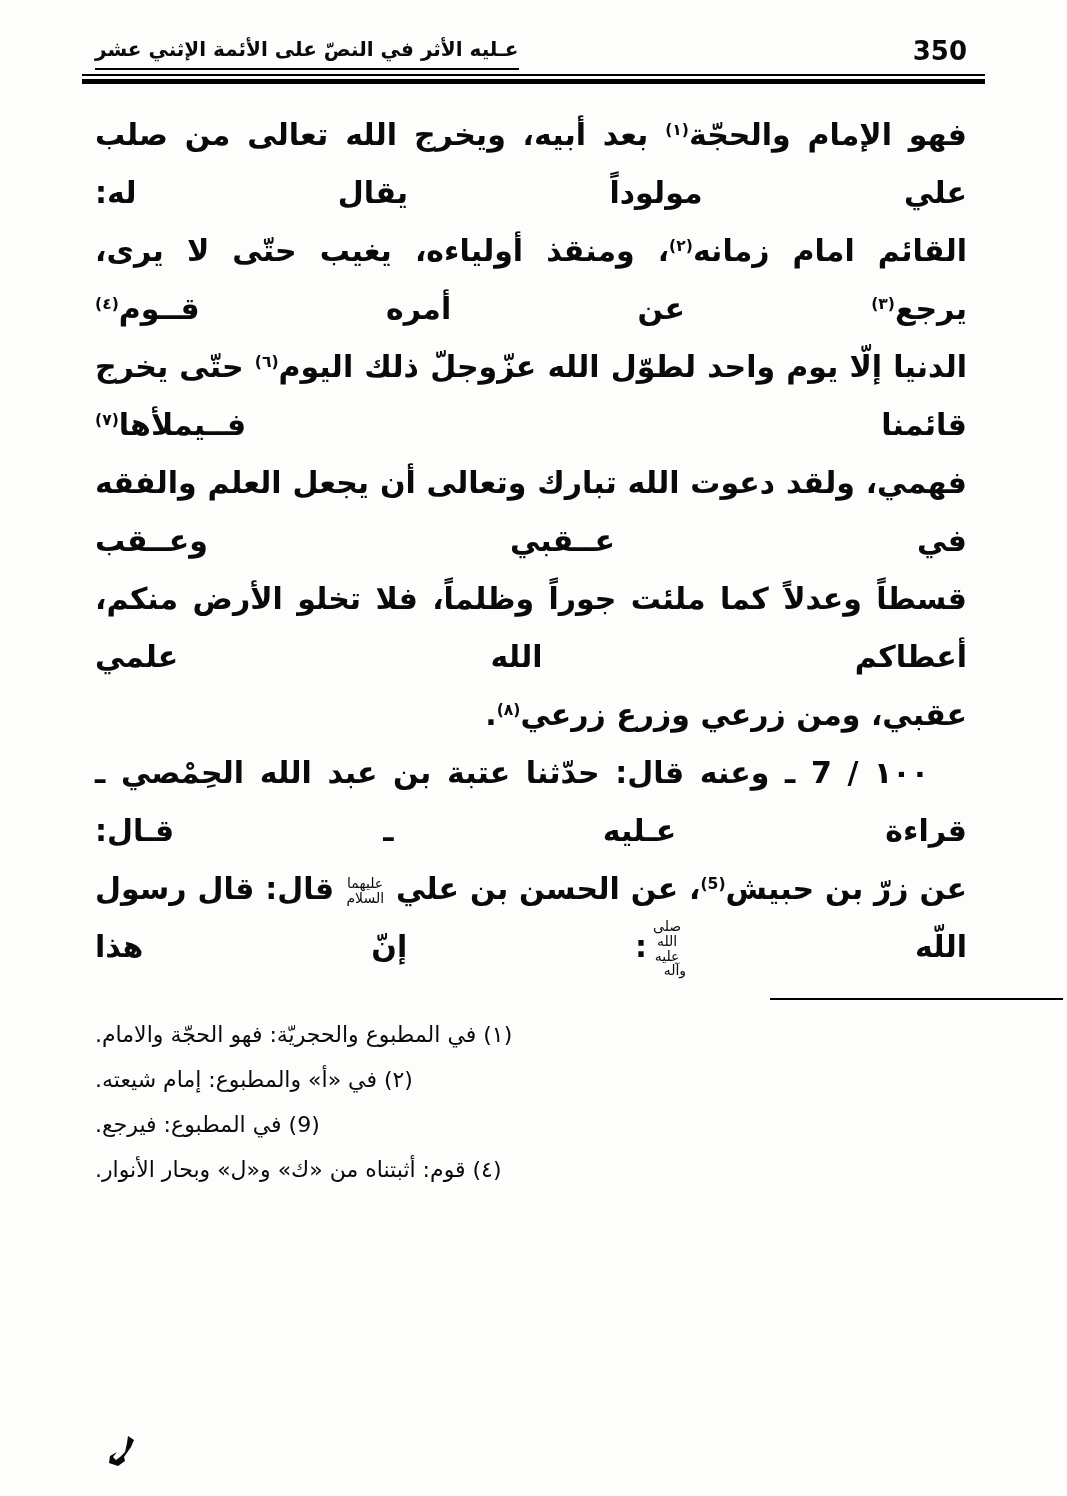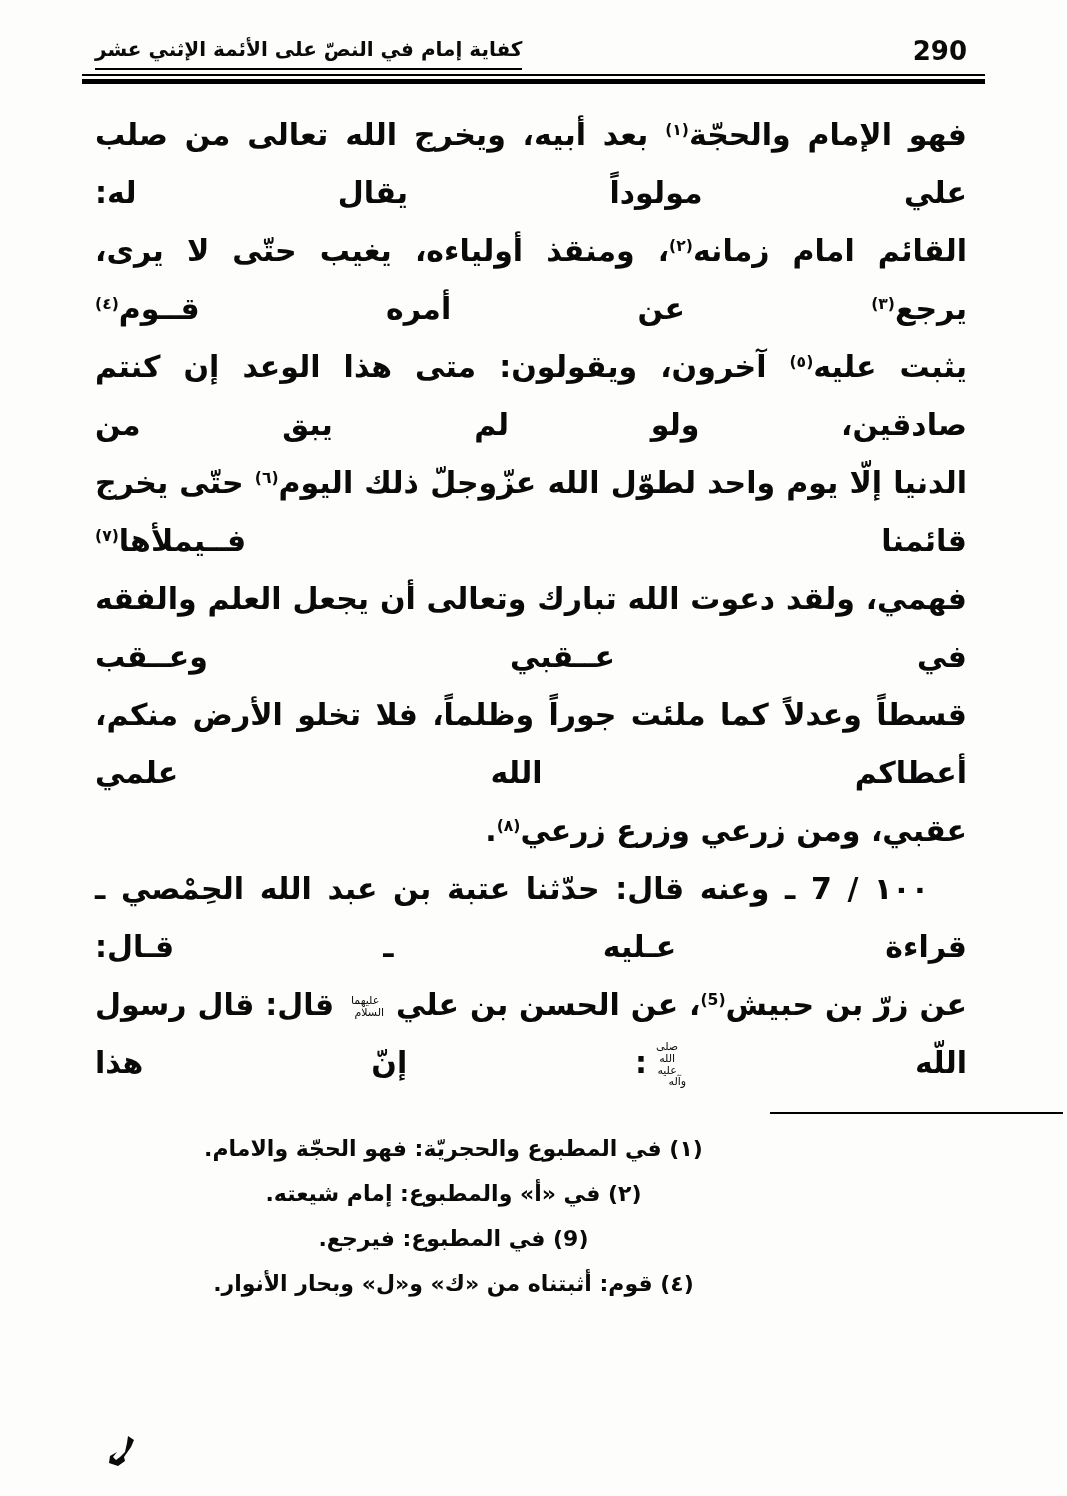--- a/index.html
+++ b/index.html
@@ -60,21 +60,21 @@
 
   sup.fnref{
     font-size:0.52em;
     font-weight:700;
     vertical-align:10px;
     line-height:0;
   }
   .callig{
     display:inline-block;
     direction:rtl;
-    font-size:11px;
+    font-size:14px;
     font-weight:400;
     line-height:1.05;
     max-width:38px;
     text-align:center;
     vertical-align:middle;
     margin:0 1px;
     white-space:normal;
   }
 
   
@@ -82,49 +82,48 @@
     width:293px;
     margin:20px 4px 12px auto;
     border-top:2.5px solid #000;
   }
   .footnotes{
     margin:0 100px 0 95px;
     font-size:22px;
     font-weight:400;
     line-height:45px;
   }
-  .fn-line{ text-align:center;font-weight:bold; }
+  .fn-line{ text-align:left; }
   .fn-short{ margin-right:155px; }
 
   
   .catchword{
     position:absolute;
     left:98px;bottom:60px;
     width:46px;height:42px;
   }
 </style>
 </head>
 <body>
 
 <div class="page">
 
   <div class="header">
-    <div class="book-title">كفاية إمام في النصّ على الأئمة الإثني عشر</div>
-    <div class="page-number">290</div>
+    <div class="book-title">عـليه الأثر في النصّ على الأئمة الإثني عشر</div>
+    <div class="page-number">350</div>
   </div>
 
   <div class="rule">
     <div class="rule-thin"></div>
     <div class="rule-thick"></div>
   </div>
 
   <div class="body-text">
     <div class="ar-line">فهو الإمام والحجّة<sup class="fnref">(١)</sup> بعد أبيه، ويخرج الله تعالى من صلب علي مولوداً يقال له:</div>
     <div class="ar-line">القائم امام زمانه<sup class="fnref">(٢)</sup>، ومنقذ أولياءه، يغيب حتّى لا يرى، يرجع<sup class="fnref">(٣)</sup> عن أمره قــوم<sup class="fnref">(٤)</sup></div>
-    <div class="ar-line">يثبت عليه<sup class="fnref">(٥)</sup> آخرون، ويقولون: متى هذا الوعد إن كنتم صادقين، ولو لم يبق من</div>
     <div class="ar-line">الدنيا إلّا يوم واحد لطوّل الله عزّوجلّ ذلك اليوم<sup class="fnref">(٦)</sup> حتّى يخرج قائمنا فــيملأها<sup class="fnref">(٧)</sup></div>
     <div class="ar-line">فهمي، ولقد دعوت الله تبارك وتعالى أن يجعل العلم والفقه في عــقبي وعــقب</div>
     <div class="ar-line">قسطاً وعدلاً كما ملئت جوراً وظلماً، فلا تخلو الأرض منكم، أعطاكم الله علمي</div>
     <div class="ar-line last">عقبي، ومن زرعي وزرع زرعي<sup class="fnref">(٨)</sup>.</div>
     <div class="ar-line indent">١٠٠ / 7 ـ وعنه قال: حدّثنا عتبة بن عبد الله الحِمْصي ـ قراءة عـليه ـ قـال:</div>
     <div class="ar-line">عن زرّ بن حبيش<sup class="fnref">(5)</sup>، عن الحسن بن علي <span class="callig">عليهما السلام</span> قال: قال رسول اللّه <span class="callig">صلى الله عليه وآله</span>: إنّ هذا</div>
   </div>
 
   <div class="fn-sep"></div>
 

